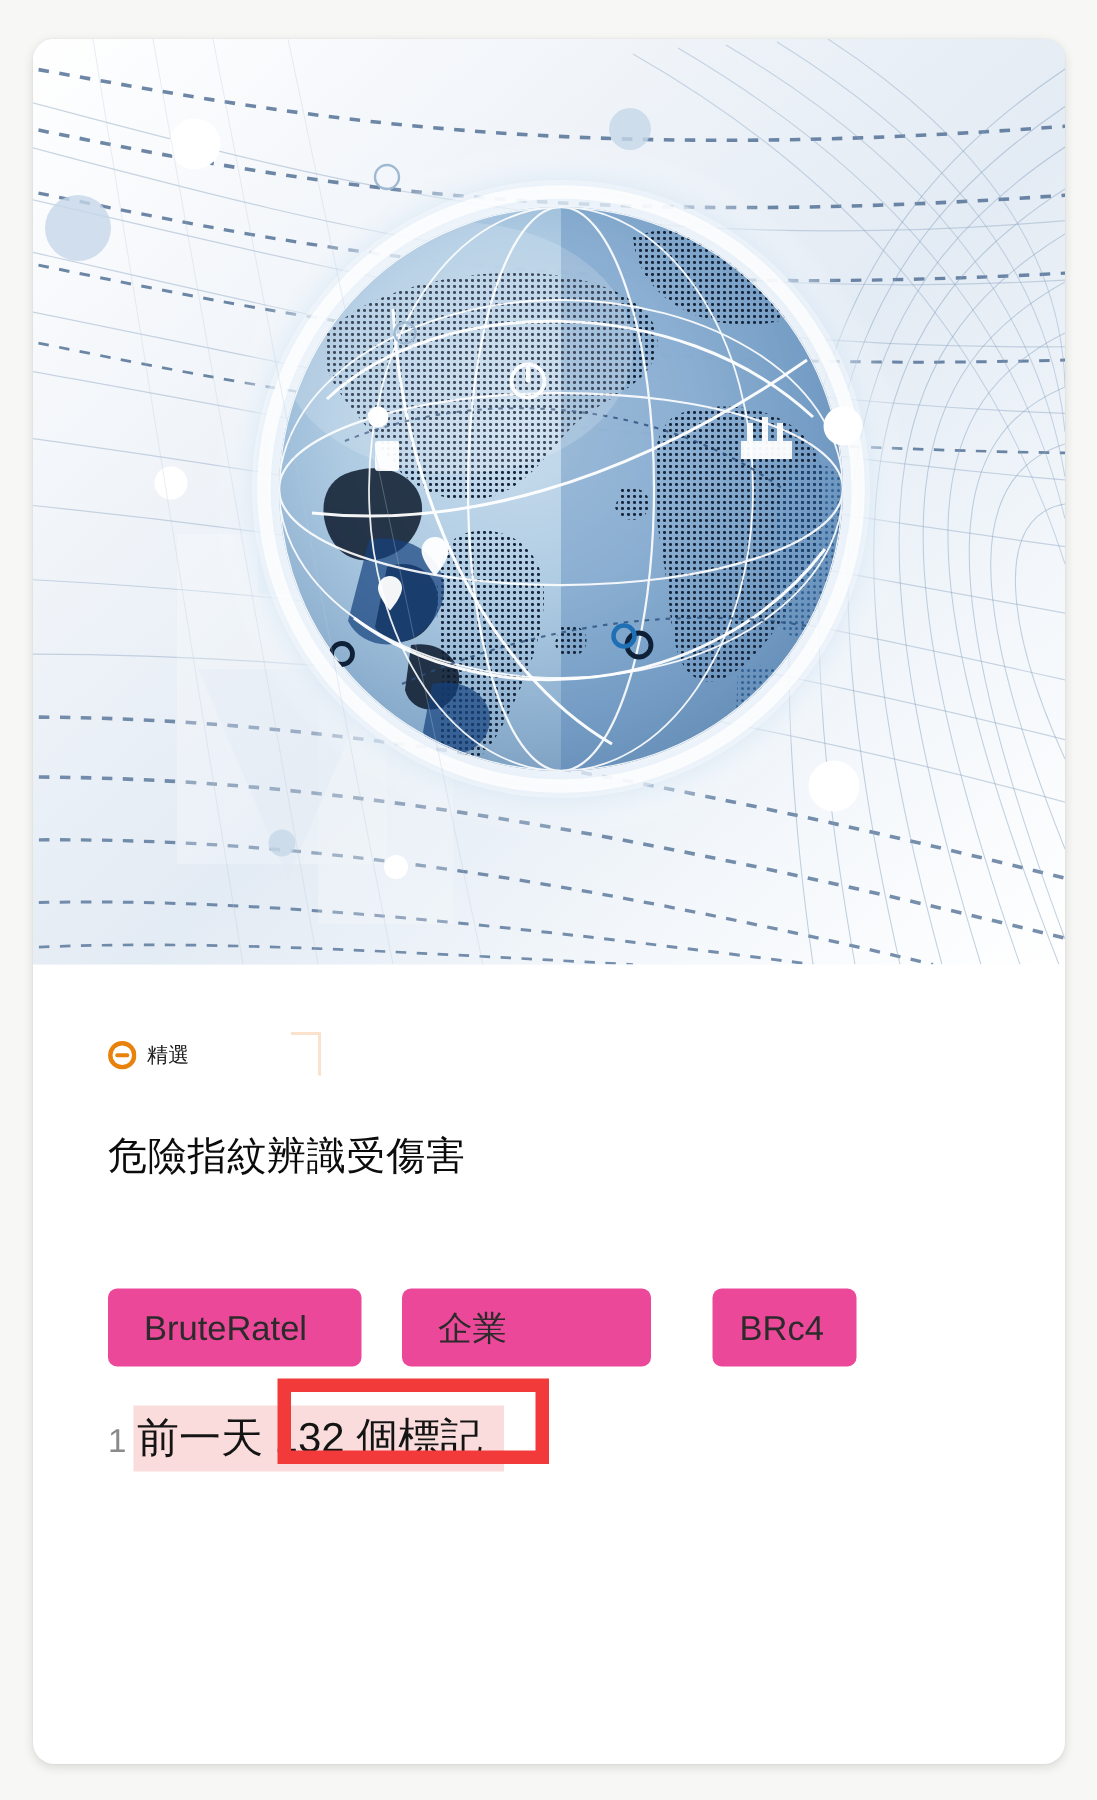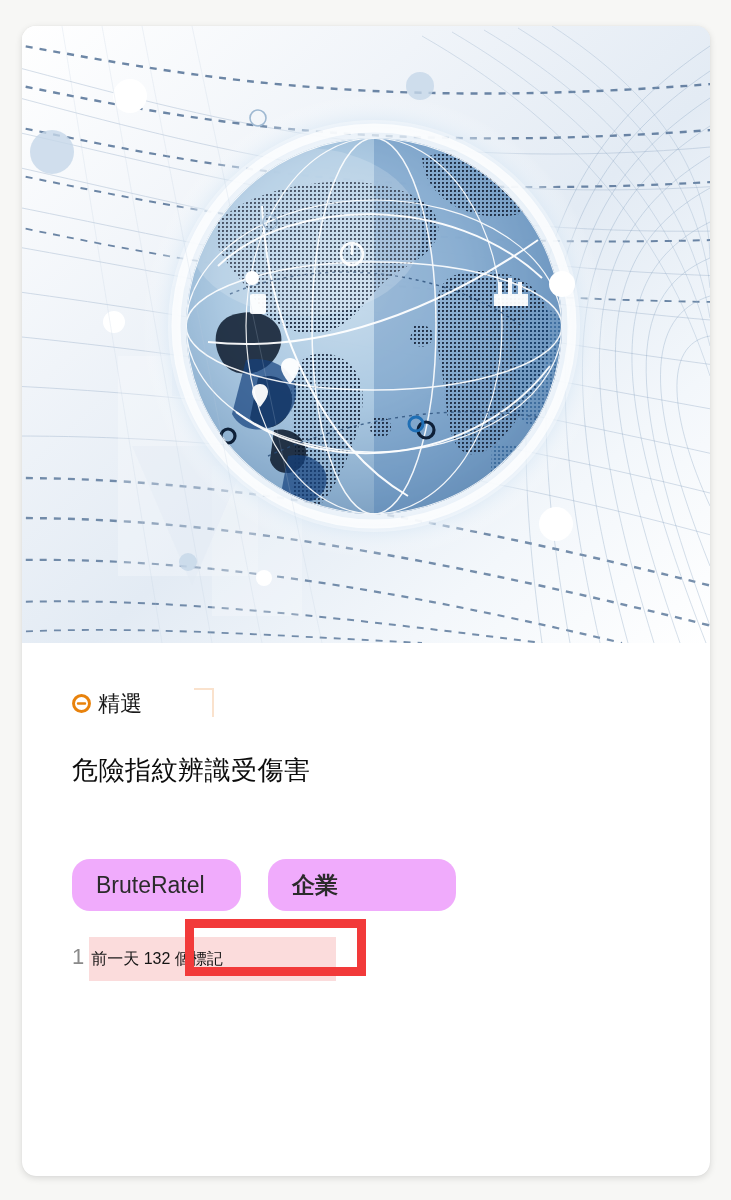--- a/index.html
+++ b/index.html
@@ -64,21 +64,21 @@
     top: 49px;
     height: 22px;
   }
   .featured-icon {
     width: 19px;
     height: 19px;
     flex: 0 0 19px;
     display: block;
   }
   .featured-label {
-    font-size: 22px;
+    font-size: 14px;
     line-height: 19px;
     color: #1a1a1a;
     font-weight: 400;
     letter-spacing: 0.2px;
     white-space: nowrap;
   }
   .featured-artifact {
     position: absolute;
     left: 122px;
     top: -4px;
@@ -107,52 +107,52 @@
 
   .tags {
     position: absolute;
     left: 50px;
     top: 216px;
     display: flex;
     align-items: flex-start;
     gap: 0;
   }
   .tag {
-    background: #f0abfc;
-    border-radius: 18px;
+    background: #ec4899;
+    border-radius: 6px;
     height: 52px;
     display: flex;
     align-items: center;
     justify-content: flex-start;
     font-size: 23px;
     color: #2b2b2b;
     padding: 0 24px;
     box-sizing: border-box;
     white-space: nowrap;
   }
   .tag.t0 { width: 169px; margin-right: 27px; }
-  .tag.t1 { width: 188px; margin-right: 41px; font-weight: bold; }
+  .tag.t1 { width: 166px; margin-right: 41px; }
   .tag.t2 { width: 96px; padding: 0 18px; }
 
   .meta-row {
     position: absolute;
     left: 50px;
     top: 294px;
     display: flex;
     align-items: baseline;
     height: 32px;
   }
   .meta-index {
     font-size: 22px;
     color: #8a8a8a;
     margin-right: 5px;
     line-height: 32px;
   }
   .meta-text {
-    font-size: 16px;
+    font-size: 28px;
     color: #141414;
     background: #fbdcdc;
     line-height: 32px;
     padding: 6px 2px 6px 2px;
     display: inline-block;
     white-space: nowrap;
     width: 243px;
     box-sizing: content-box;
   }
 
@@ -400,20 +400,21 @@
       <span class="featured-artifact"></span>
     </div>
 
     <h2 class="title">
       <span class="line">危險指紋辨識受傷害</span>
     </h2>
 
     <div class="tags">
       <span class="tag t0">BruteRatel</span>
       <span class="tag t1">企業</span>
+      <span class="tag t2">BRc4</span>
     </div>
 
     <div class="meta-row">
       <span class="meta-index">1</span>
       <span class="meta-text">前一天 132 個標記</span>
     </div>
 
     <div class="annotation-box"></div>
 
   </div>

